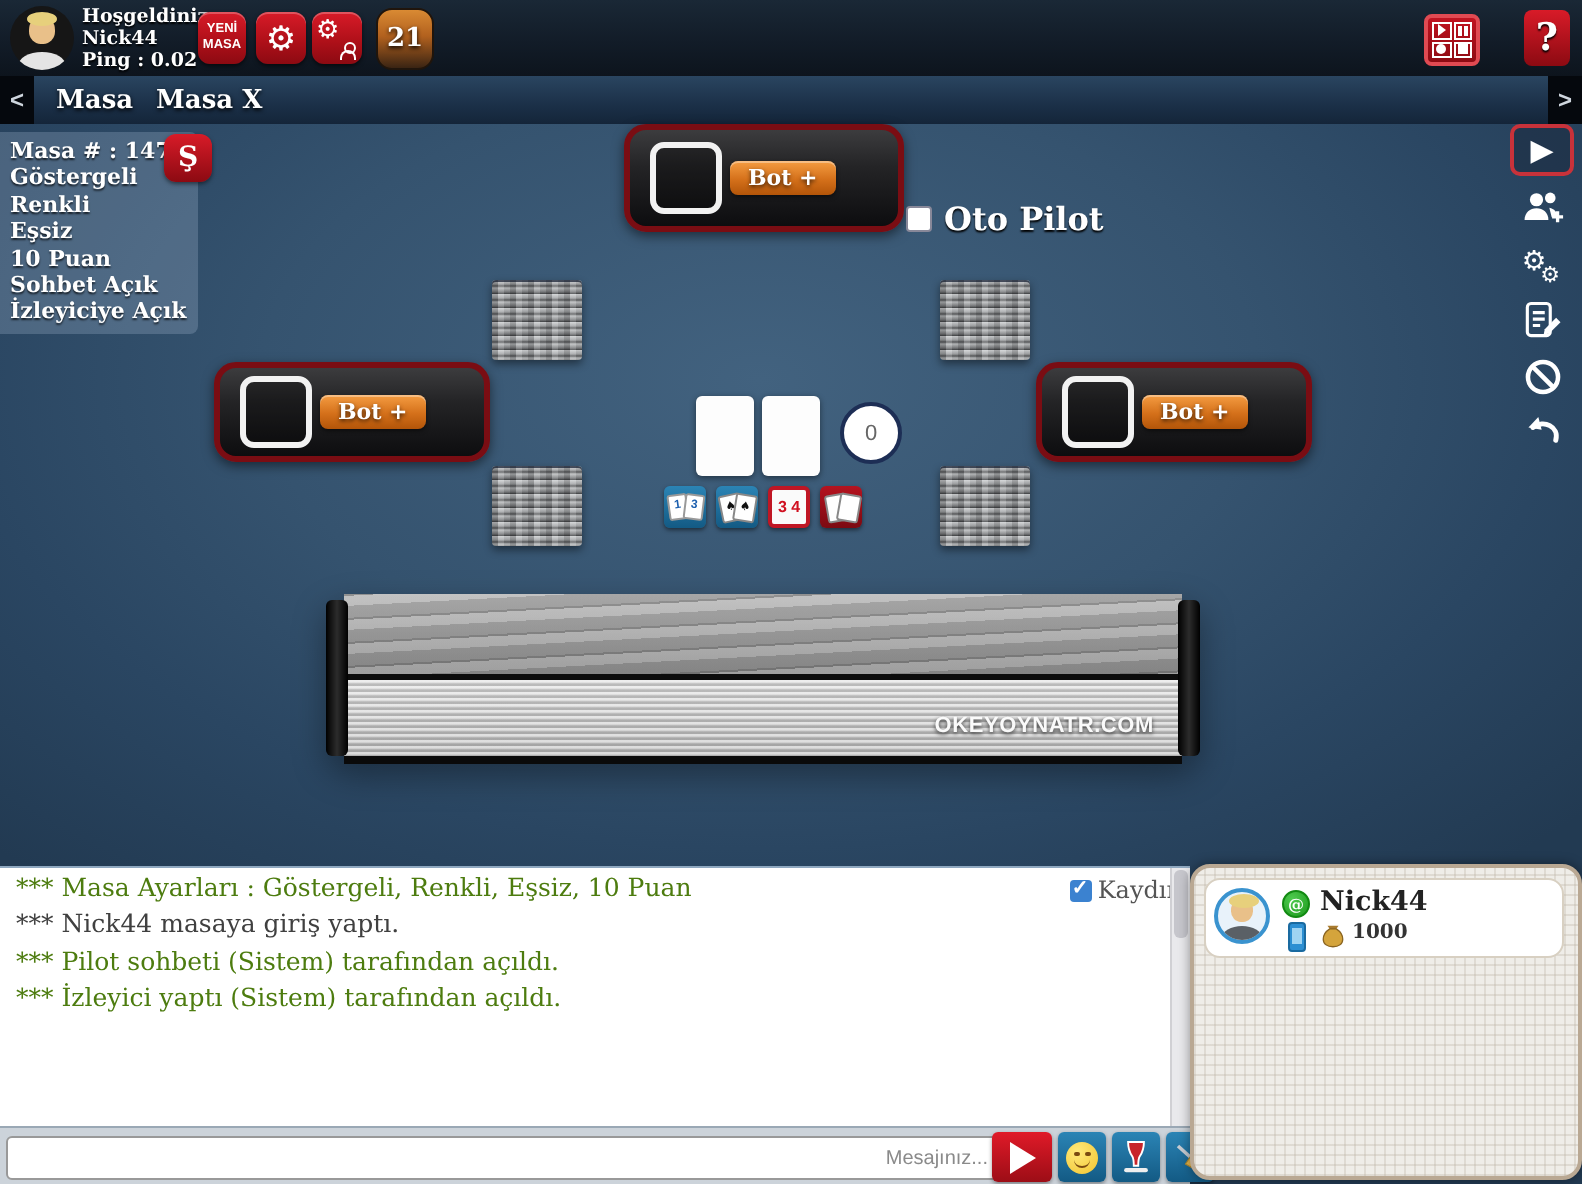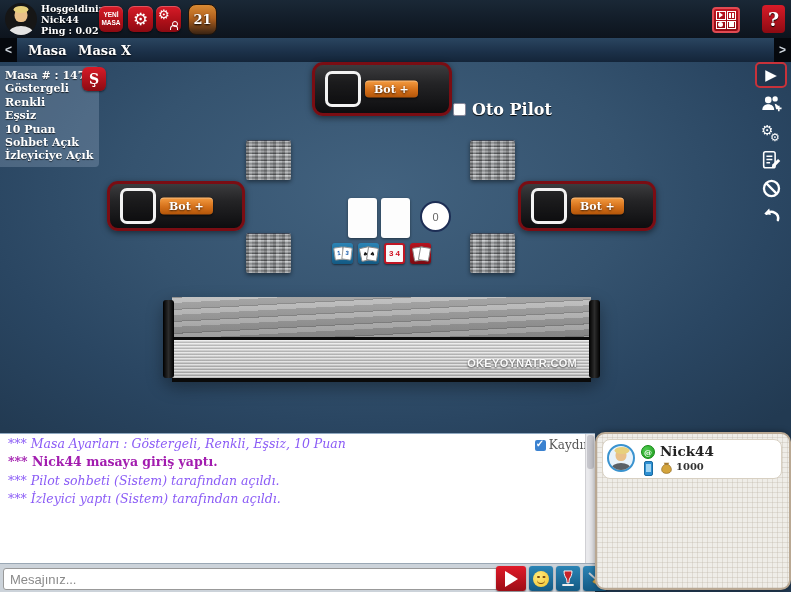--- a/index.html
+++ b/index.html
@@ -111,31 +111,31 @@
       linear-gradient(180deg,#dadada,#aeaeae);}
   .watermark{position:absolute;right:14px;bottom:9px;color:#fafafa;font-size:11px;font-weight:bold;
     font-family:"Liberation Sans",sans-serif;text-shadow:0 1px 2px #333;letter-spacing:.3px;}
   
   .sidebar{position:absolute;right:2px;top:62px;width:36px;display:flex;flex-direction:column;align-items:center;gap:4px;}
   .sb{width:28px;height:24px;display:flex;align-items:center;justify-content:center;color:#fff;}
   .sb.playbox{border:2px solid #c8323a;border-radius:5px;background:rgba(20,30,45,.35);font-size:15px;height:22px;}
   
   .chat{position:absolute;left:0;top:433px;width:595px;height:130px;background:#fff;border-top:1px solid #8fa8c0;}
   .msg{padding:1.5px 8px;font-size:12.5px;line-height:15.5px;}
-  .msg.red{color:#8b5cf6;font-style:italic;} .msg.blue{color:#a21caf;font-weight:bold;}
+  .msg.red{color:#4d7c0f;} .msg.blue{color:#404040;}
   .kaydir{position:absolute;right:6px;top:4px;display:flex;align-items:center;gap:3px;
     color:#555;font-size:12px;}
   .cb-checked{width:11px;height:11px;background:#3b82d0;border-radius:2px;position:relative;}
   .cb-checked::after{content:"✓";position:absolute;left:1px;top:-2px;color:#fff;font-size:10px;font-weight:bold;}
   .chat-scroll{position:absolute;right:0;top:0;width:9px;height:130px;background:#e9e9ec;border-left:1px solid #d0d0d4;}
   .chat-thumb{position:absolute;left:1px;top:1px;width:7px;height:34px;background:#c6c6cc;border-radius:3px;}
   
   .bottombar{position:absolute;left:0;top:563px;width:595px;height:29px;background:#ccd3da;border-top:1px solid #9aa8b5;}
   .msg-input{position:absolute;left:3px;top:4px;width:484px;height:20px;border:1px solid #999;border-radius:3px;
-    font-family:"Liberation Sans",sans-serif;font-size:13px;padding:0 6px;color:#333;background:#fff;}
+    font-family:"Liberation Sans",sans-serif;font-size:10px;padding:0 6px;color:#333;background:#fff;text-align:right;}
   .msg-input::placeholder{color:#8a8a8a;}
   .sendbtn{position:absolute;left:496px;top:2px;width:30px;height:25px;border-radius:3px;
     background:linear-gradient(180deg,#e01a28,#9c0d16);display:flex;align-items:center;justify-content:center;
     box-shadow:0 1px 2px rgba(0,0,0,.4);}
   .send-tri{width:0;height:0;border-left:13px solid #fff;border-top:8px solid transparent;border-bottom:8px solid transparent;}
   .bluebtn{position:absolute;top:2px;width:24px;height:25px;border-radius:3px;
     background:linear-gradient(180deg,#2b84b5,#135a84);display:flex;align-items:center;justify-content:center;
     box-shadow:0 1px 2px rgba(0,0,0,.4);}
   .smiley{width:16px;height:16px;border-radius:50%;background:radial-gradient(circle at 35% 30%,#ffe97a,#f2c430);position:relative;}
   .smiley::before{content:"";position:absolute;left:4px;top:5px;width:2.5px;height:2.5px;border-radius:50%;

